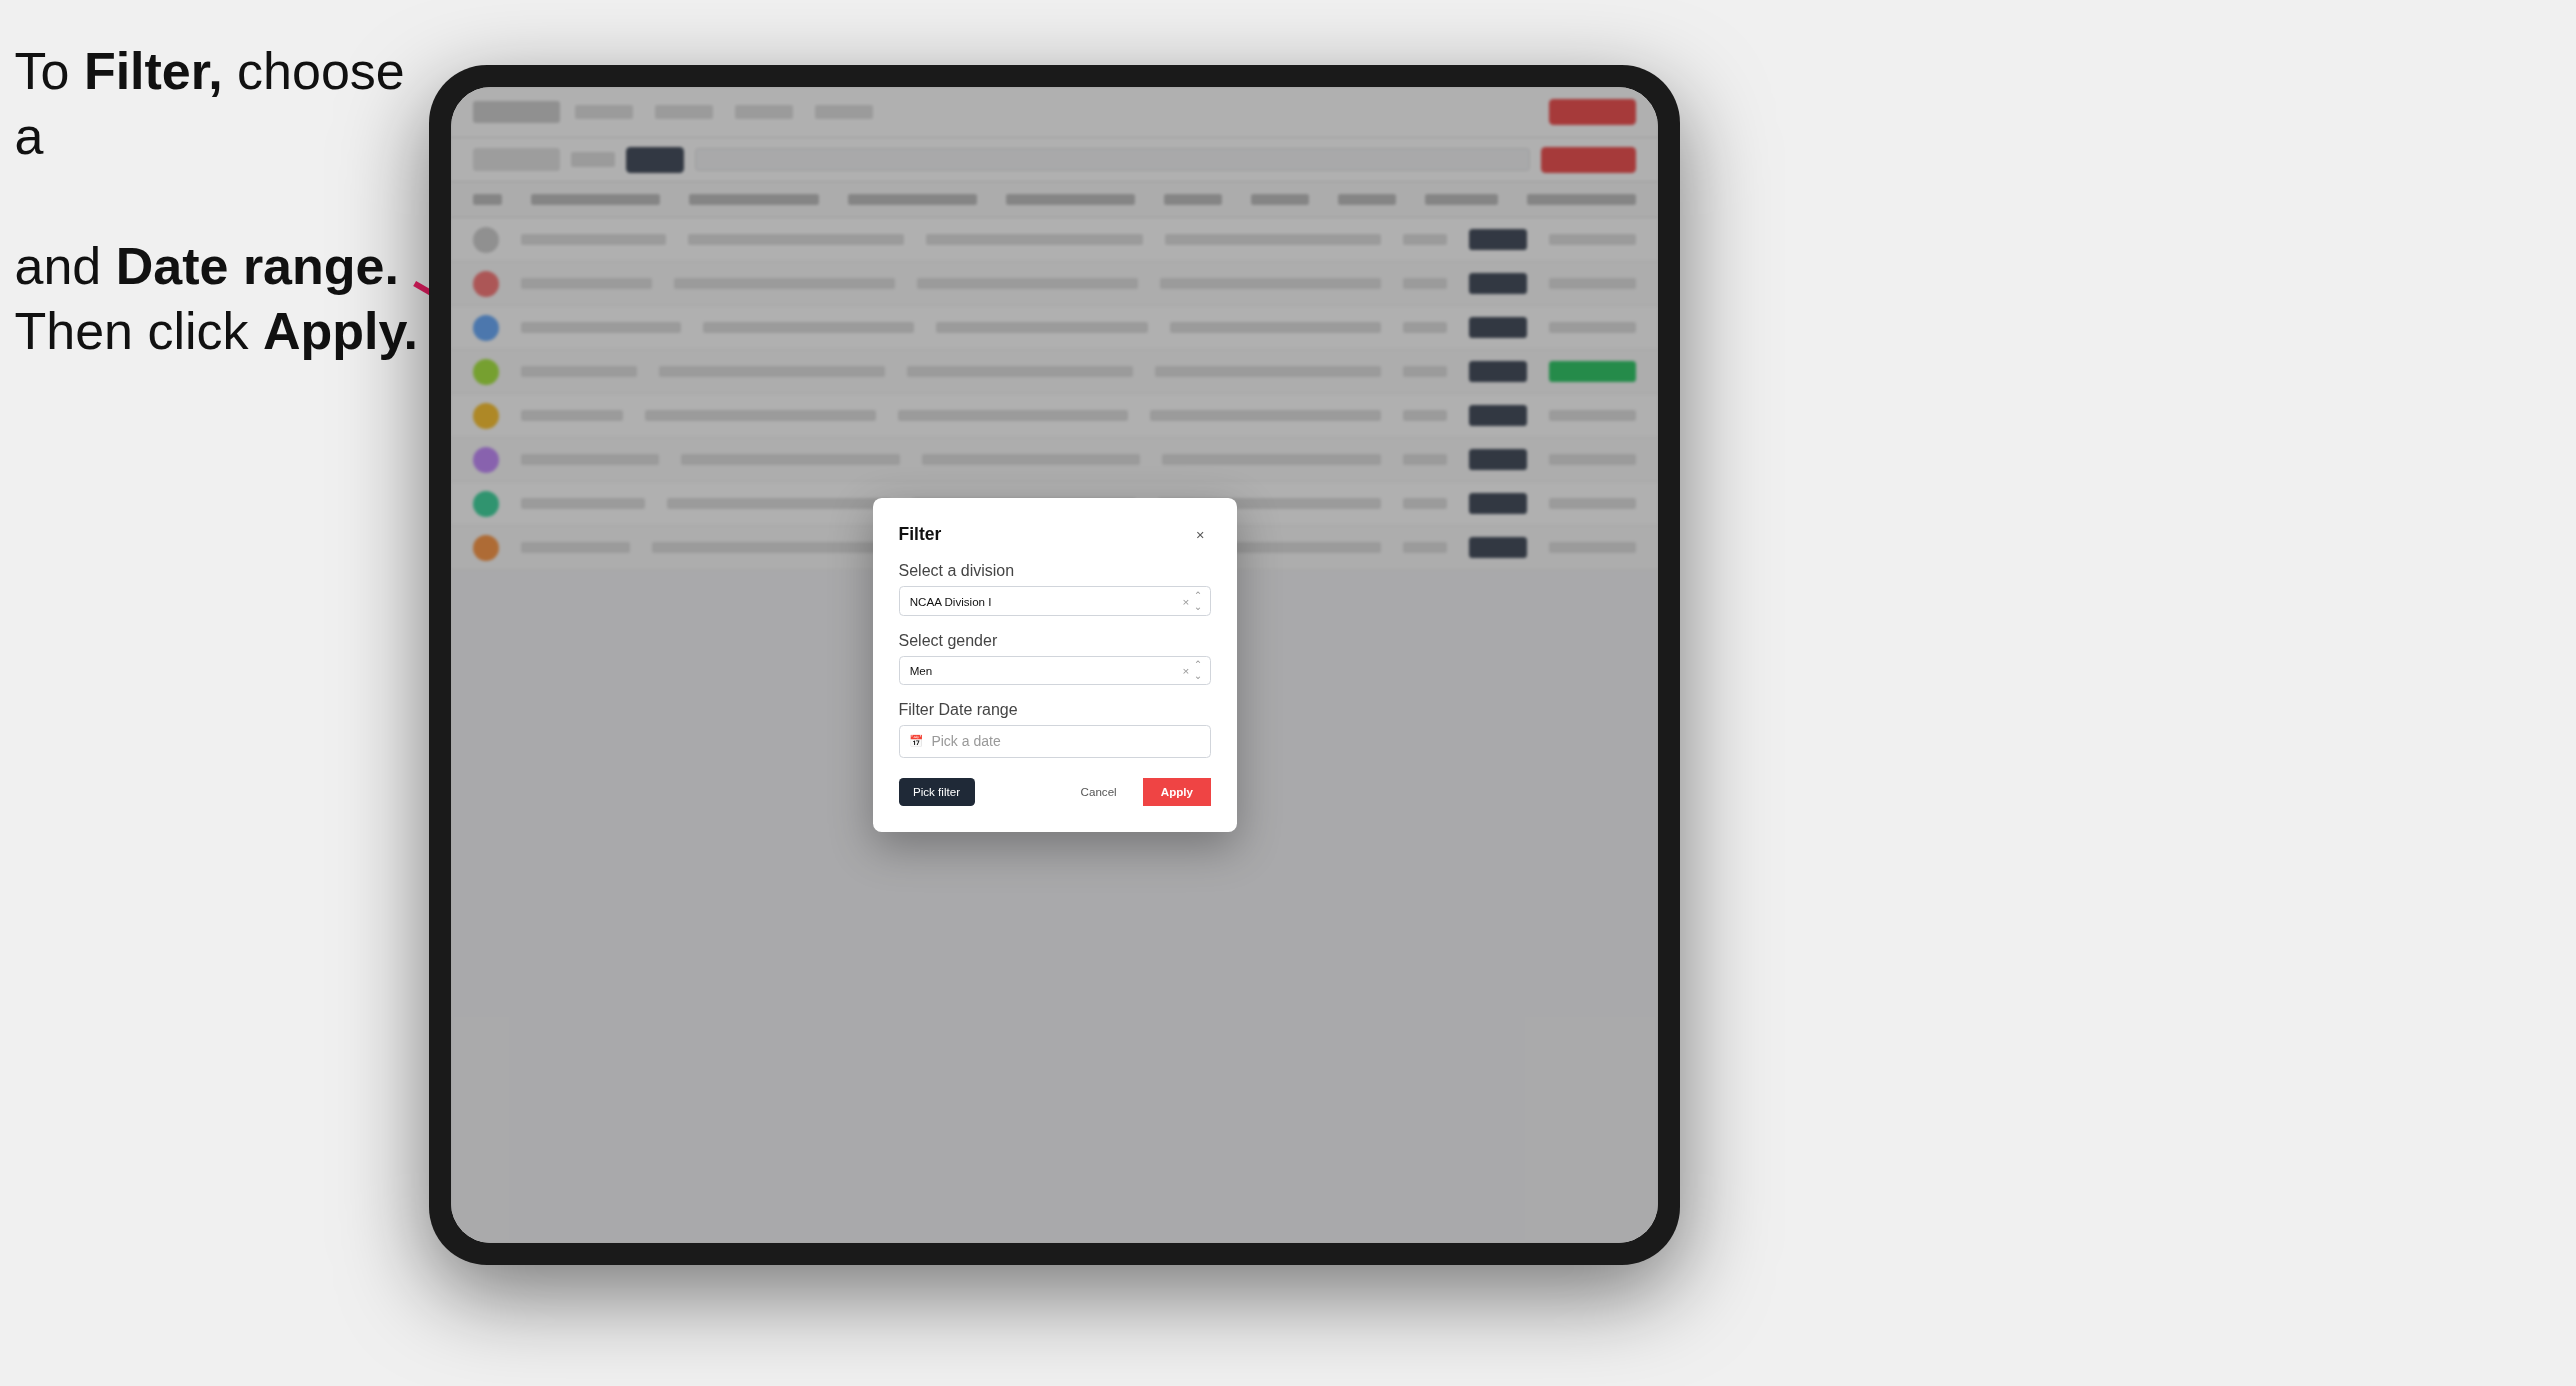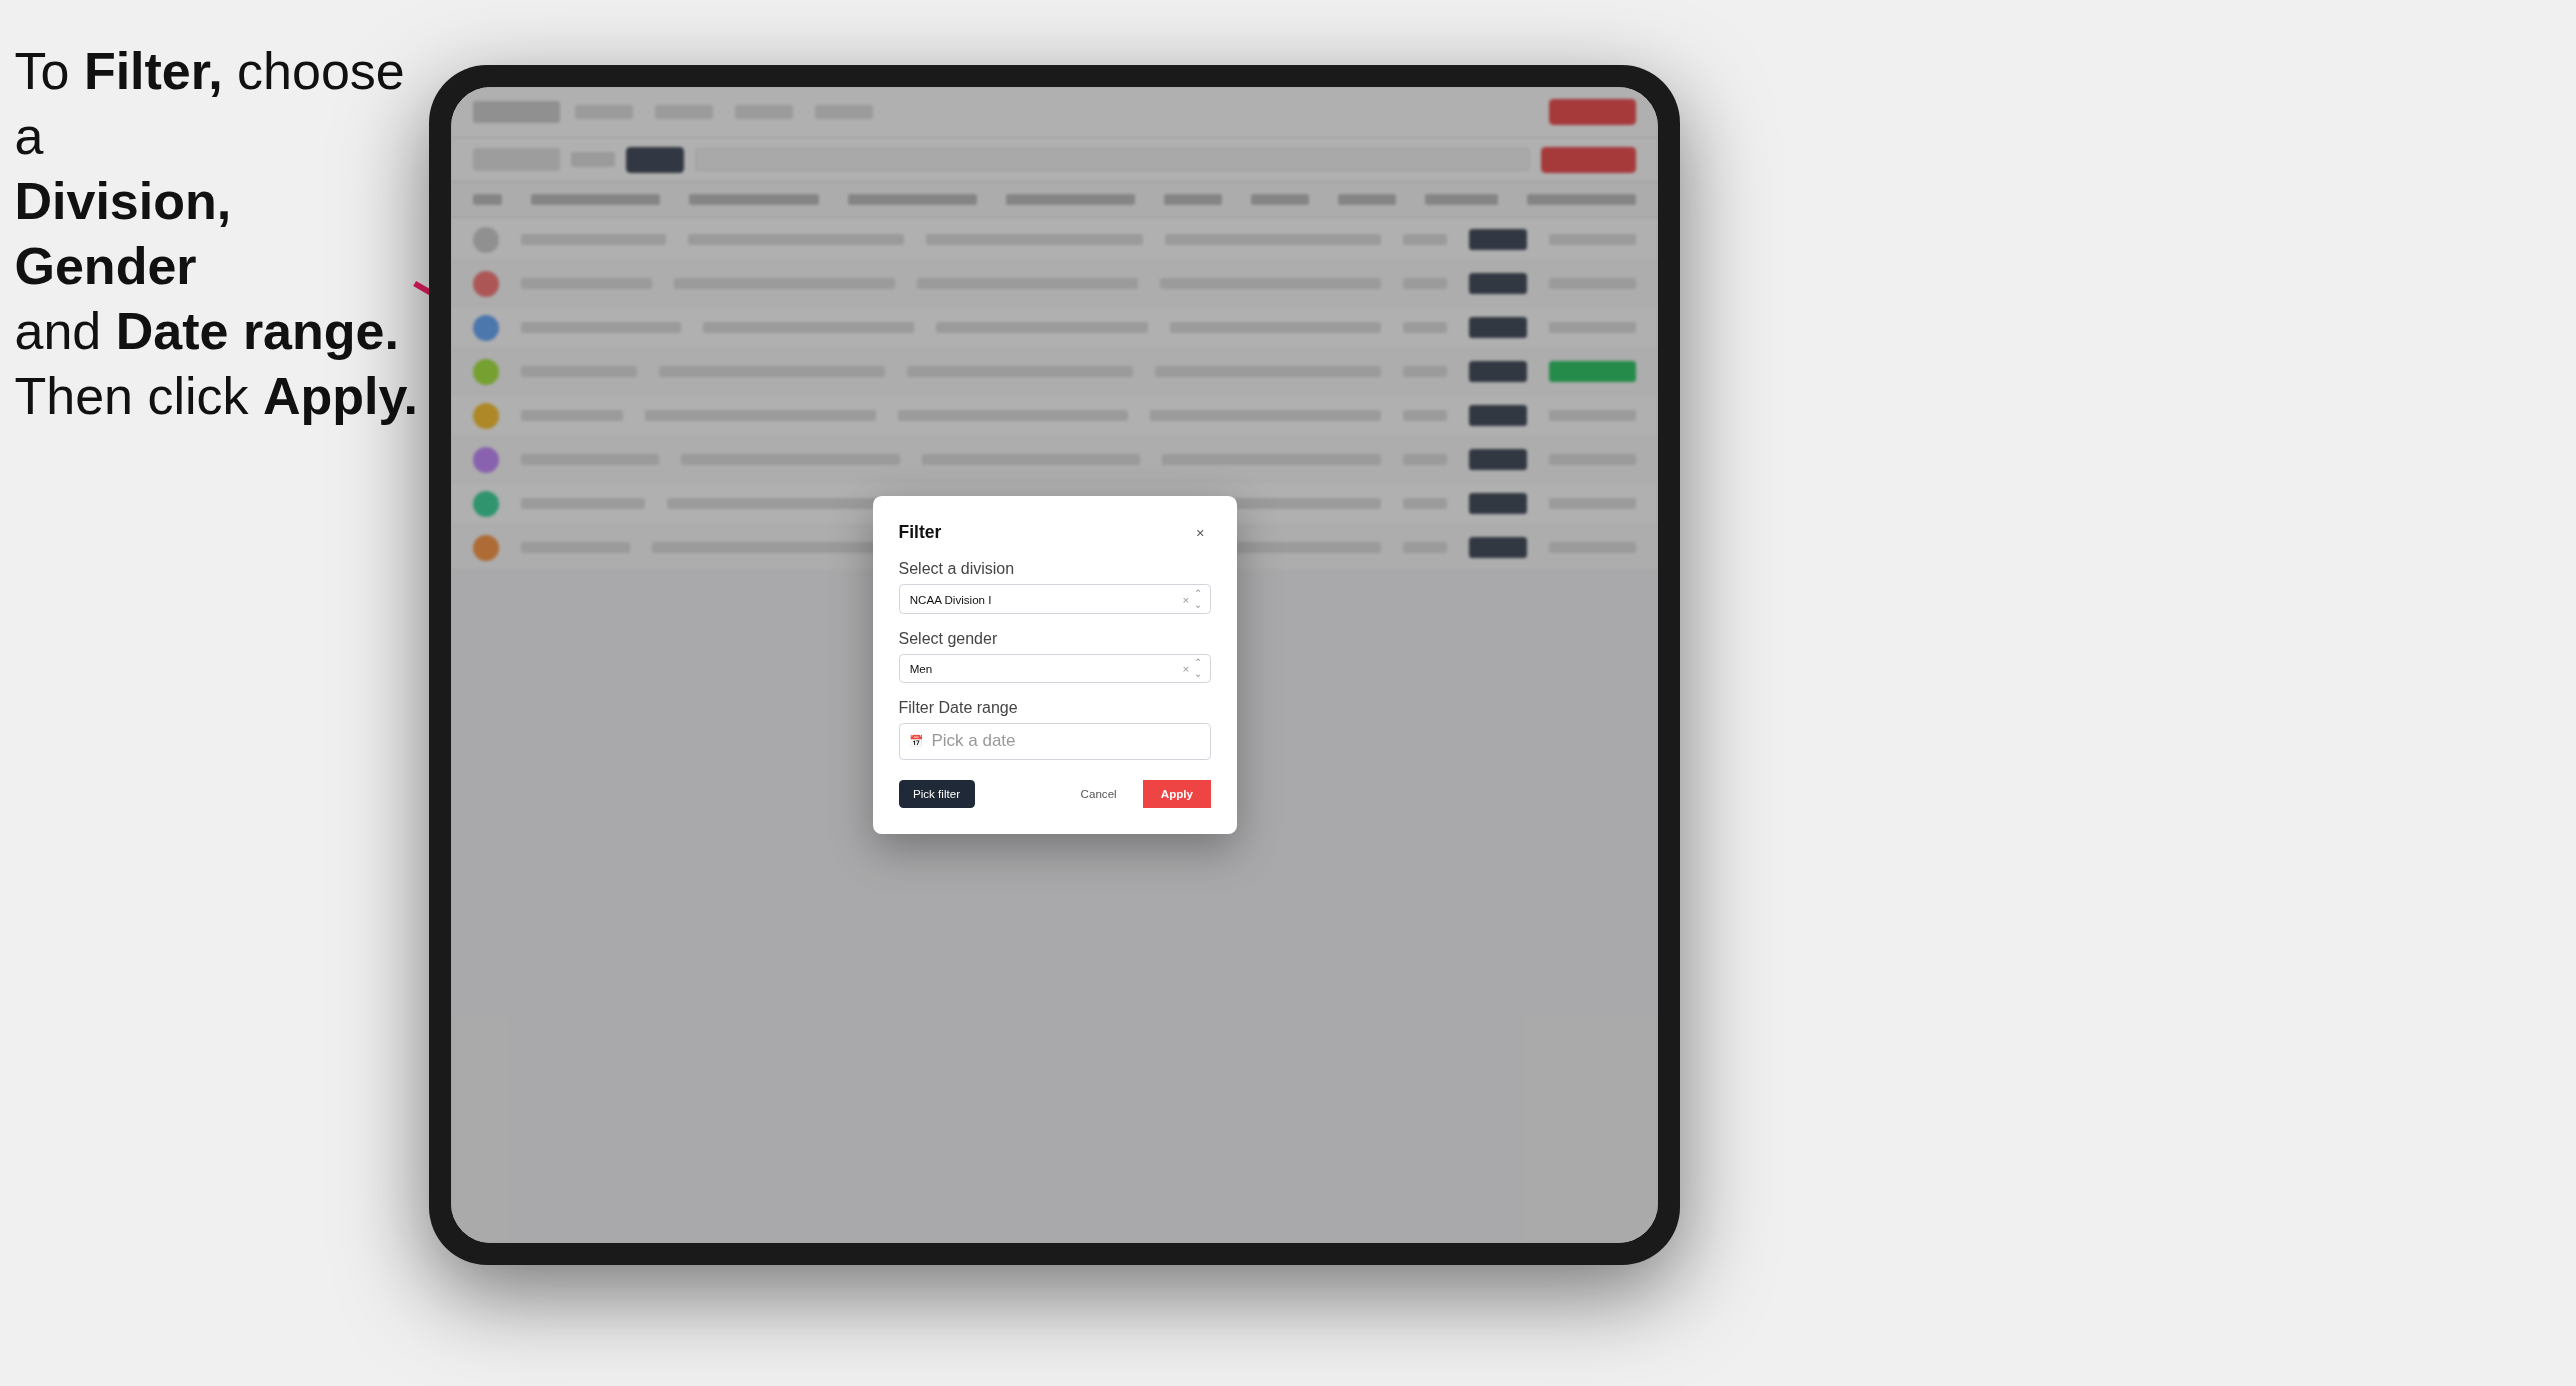--- a/index.html
+++ b/index.html
@@ -277,21 +277,21 @@
       padding: 7.3px 10.2px;
       gap: 7.3px;
     }
 
     .calendar-icon {
       color: #666;
       font-size: 11.6px;
     }
 
     .date-placeholder {
-      font-size: 17px;
+      font-size: 14px;
       color: #999;
     }
 
     .modal-footer {
       display: flex;
       justify-content: space-between;
       align-items: center;
       margin-top: 20.4px;
     }
 
@@ -340,21 +340,21 @@
       width: 100%;
       height: 100%;
       pointer-events: none;
     }
   </style>
 </head>
 <body>
 
 <div class="instruction-text">
   To <b>Filter,</b> choose a<br>
-  <b>Division, Gender</b><br>
+  <br>
   and <b>Date range.</b><br>
   Then click <b>Apply.</b>
 </div>
 
 <svg class="arrow-svg" viewBox="0 0 3542 1906" xmlns="http://www.w3.org/2000/svg">
   <defs>
     <marker id="arrowhead" markerWidth="10" markerHeight="7" refX="9" refY="3.5" orient="auto">
       <polygon points="0 0, 10 3.5, 0 7" fill="#e91e63"></polygon>
     </marker>
   </defs>

